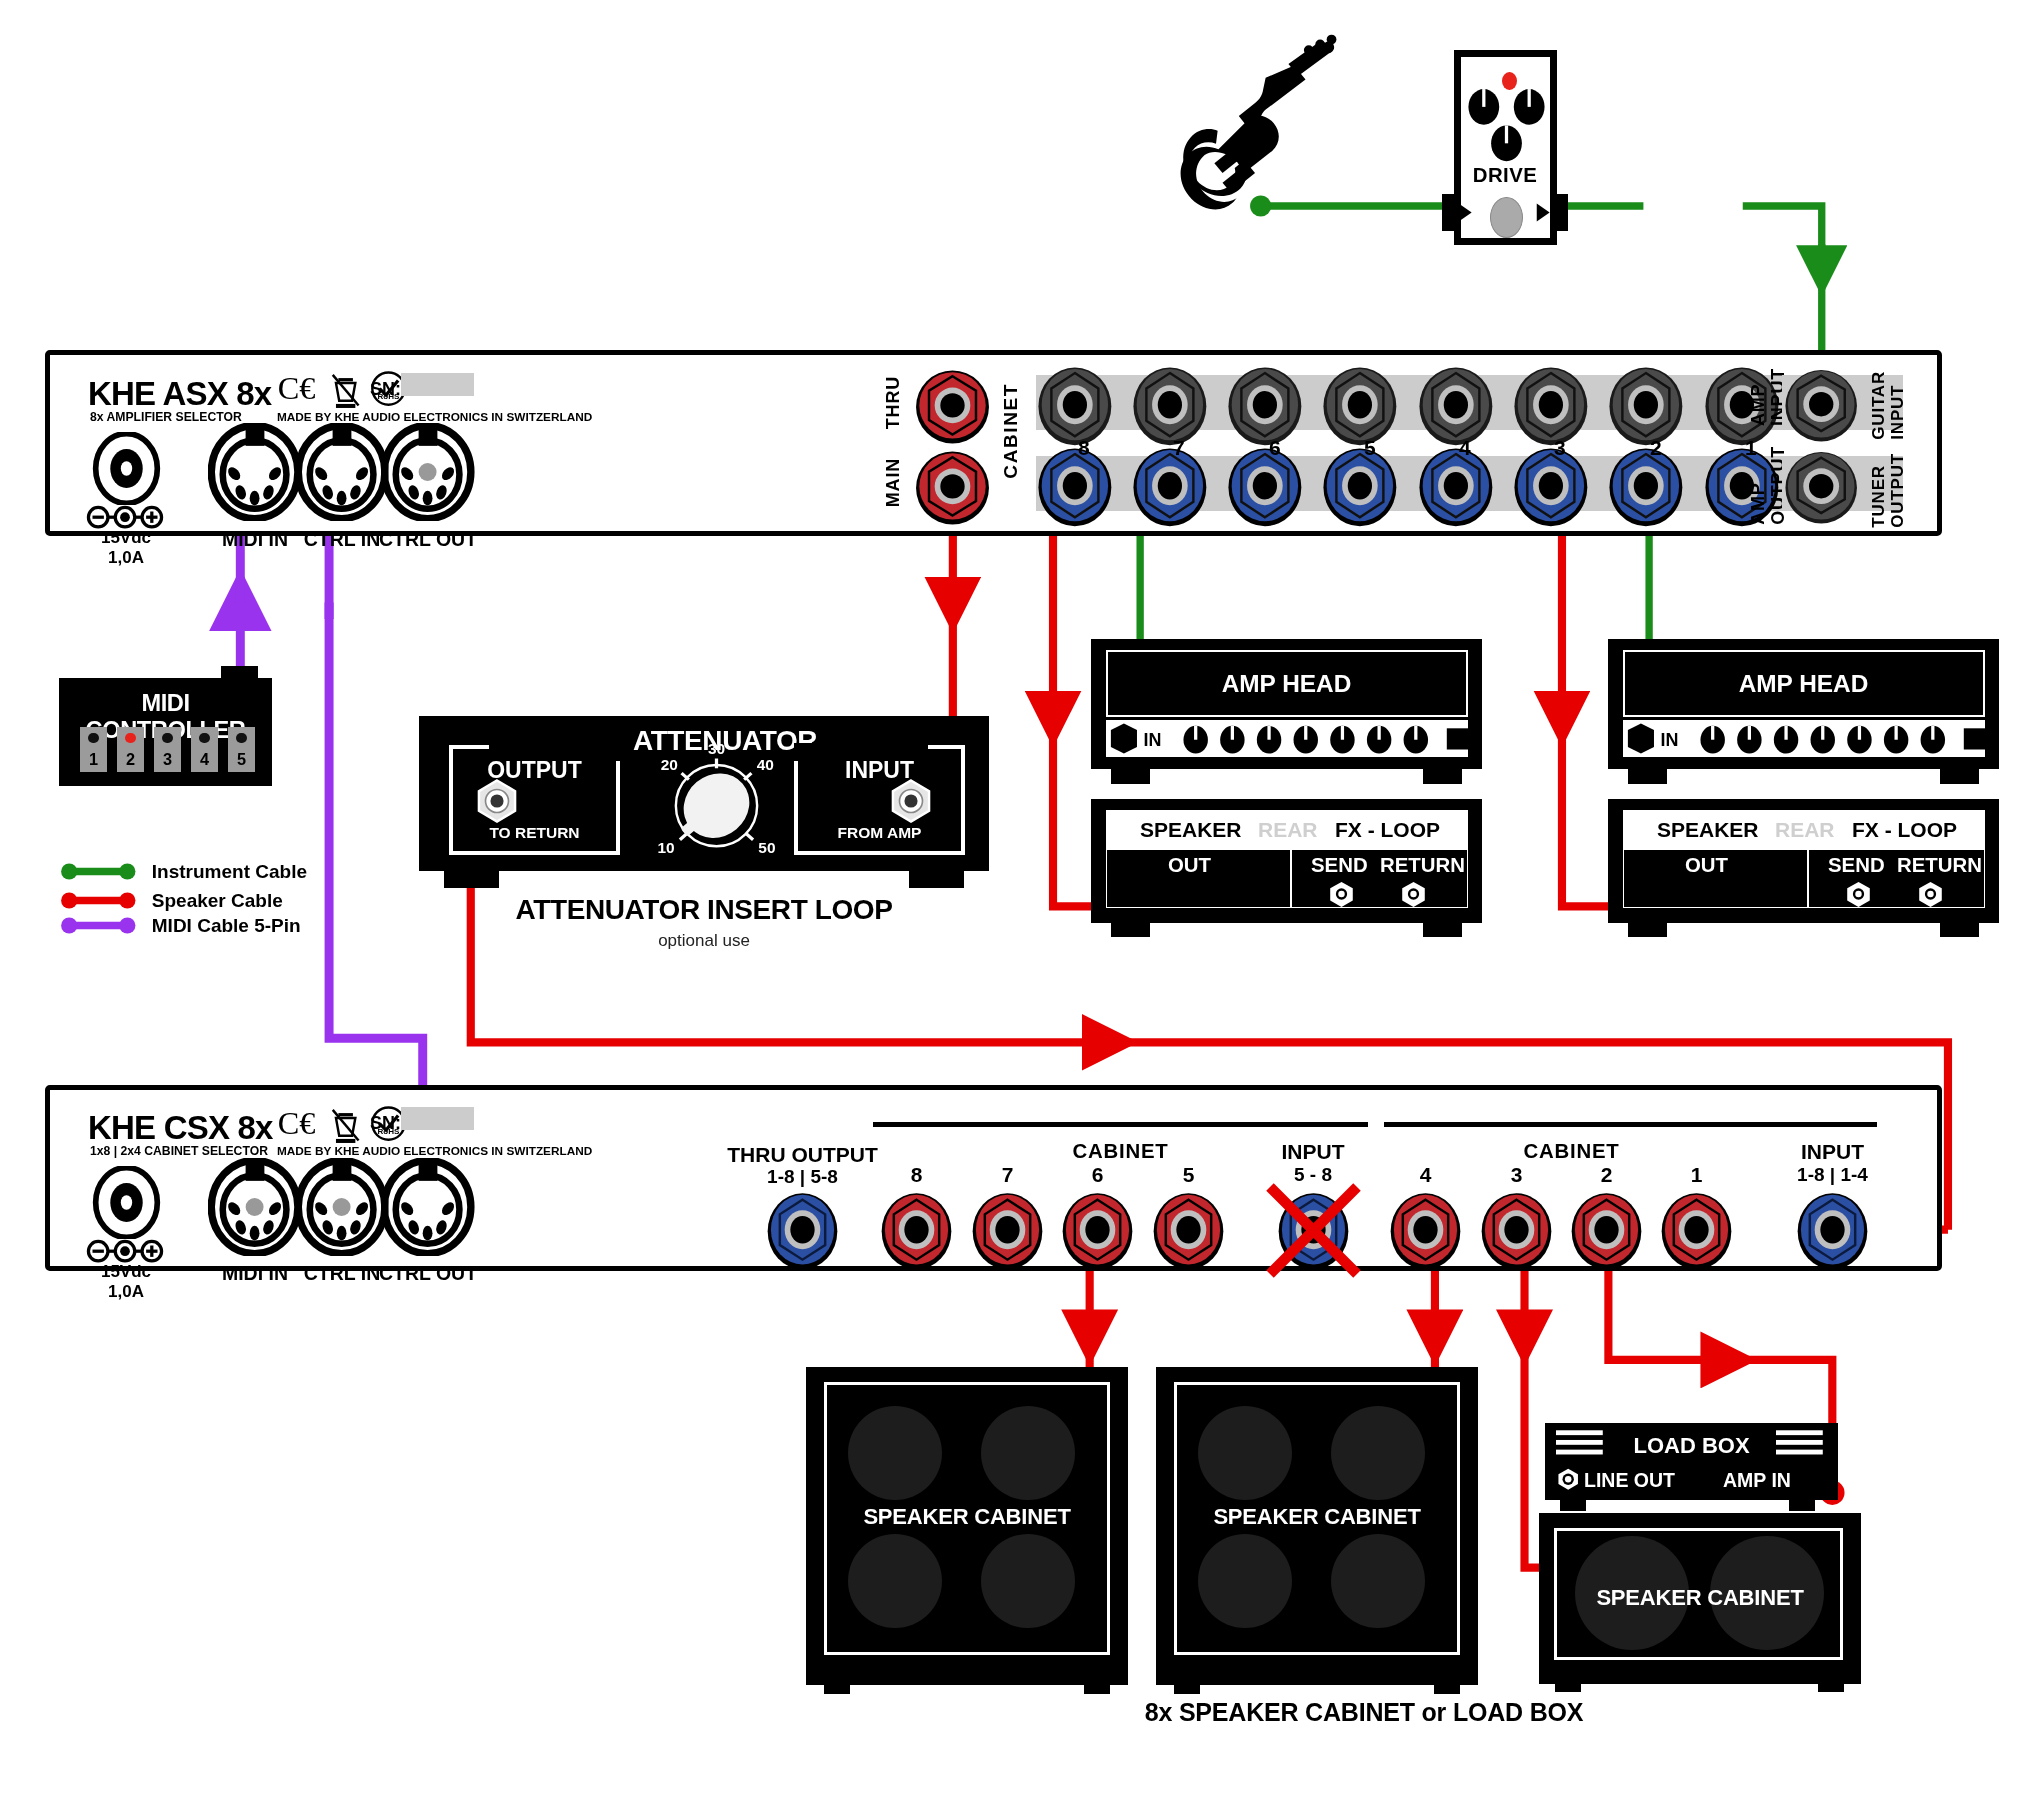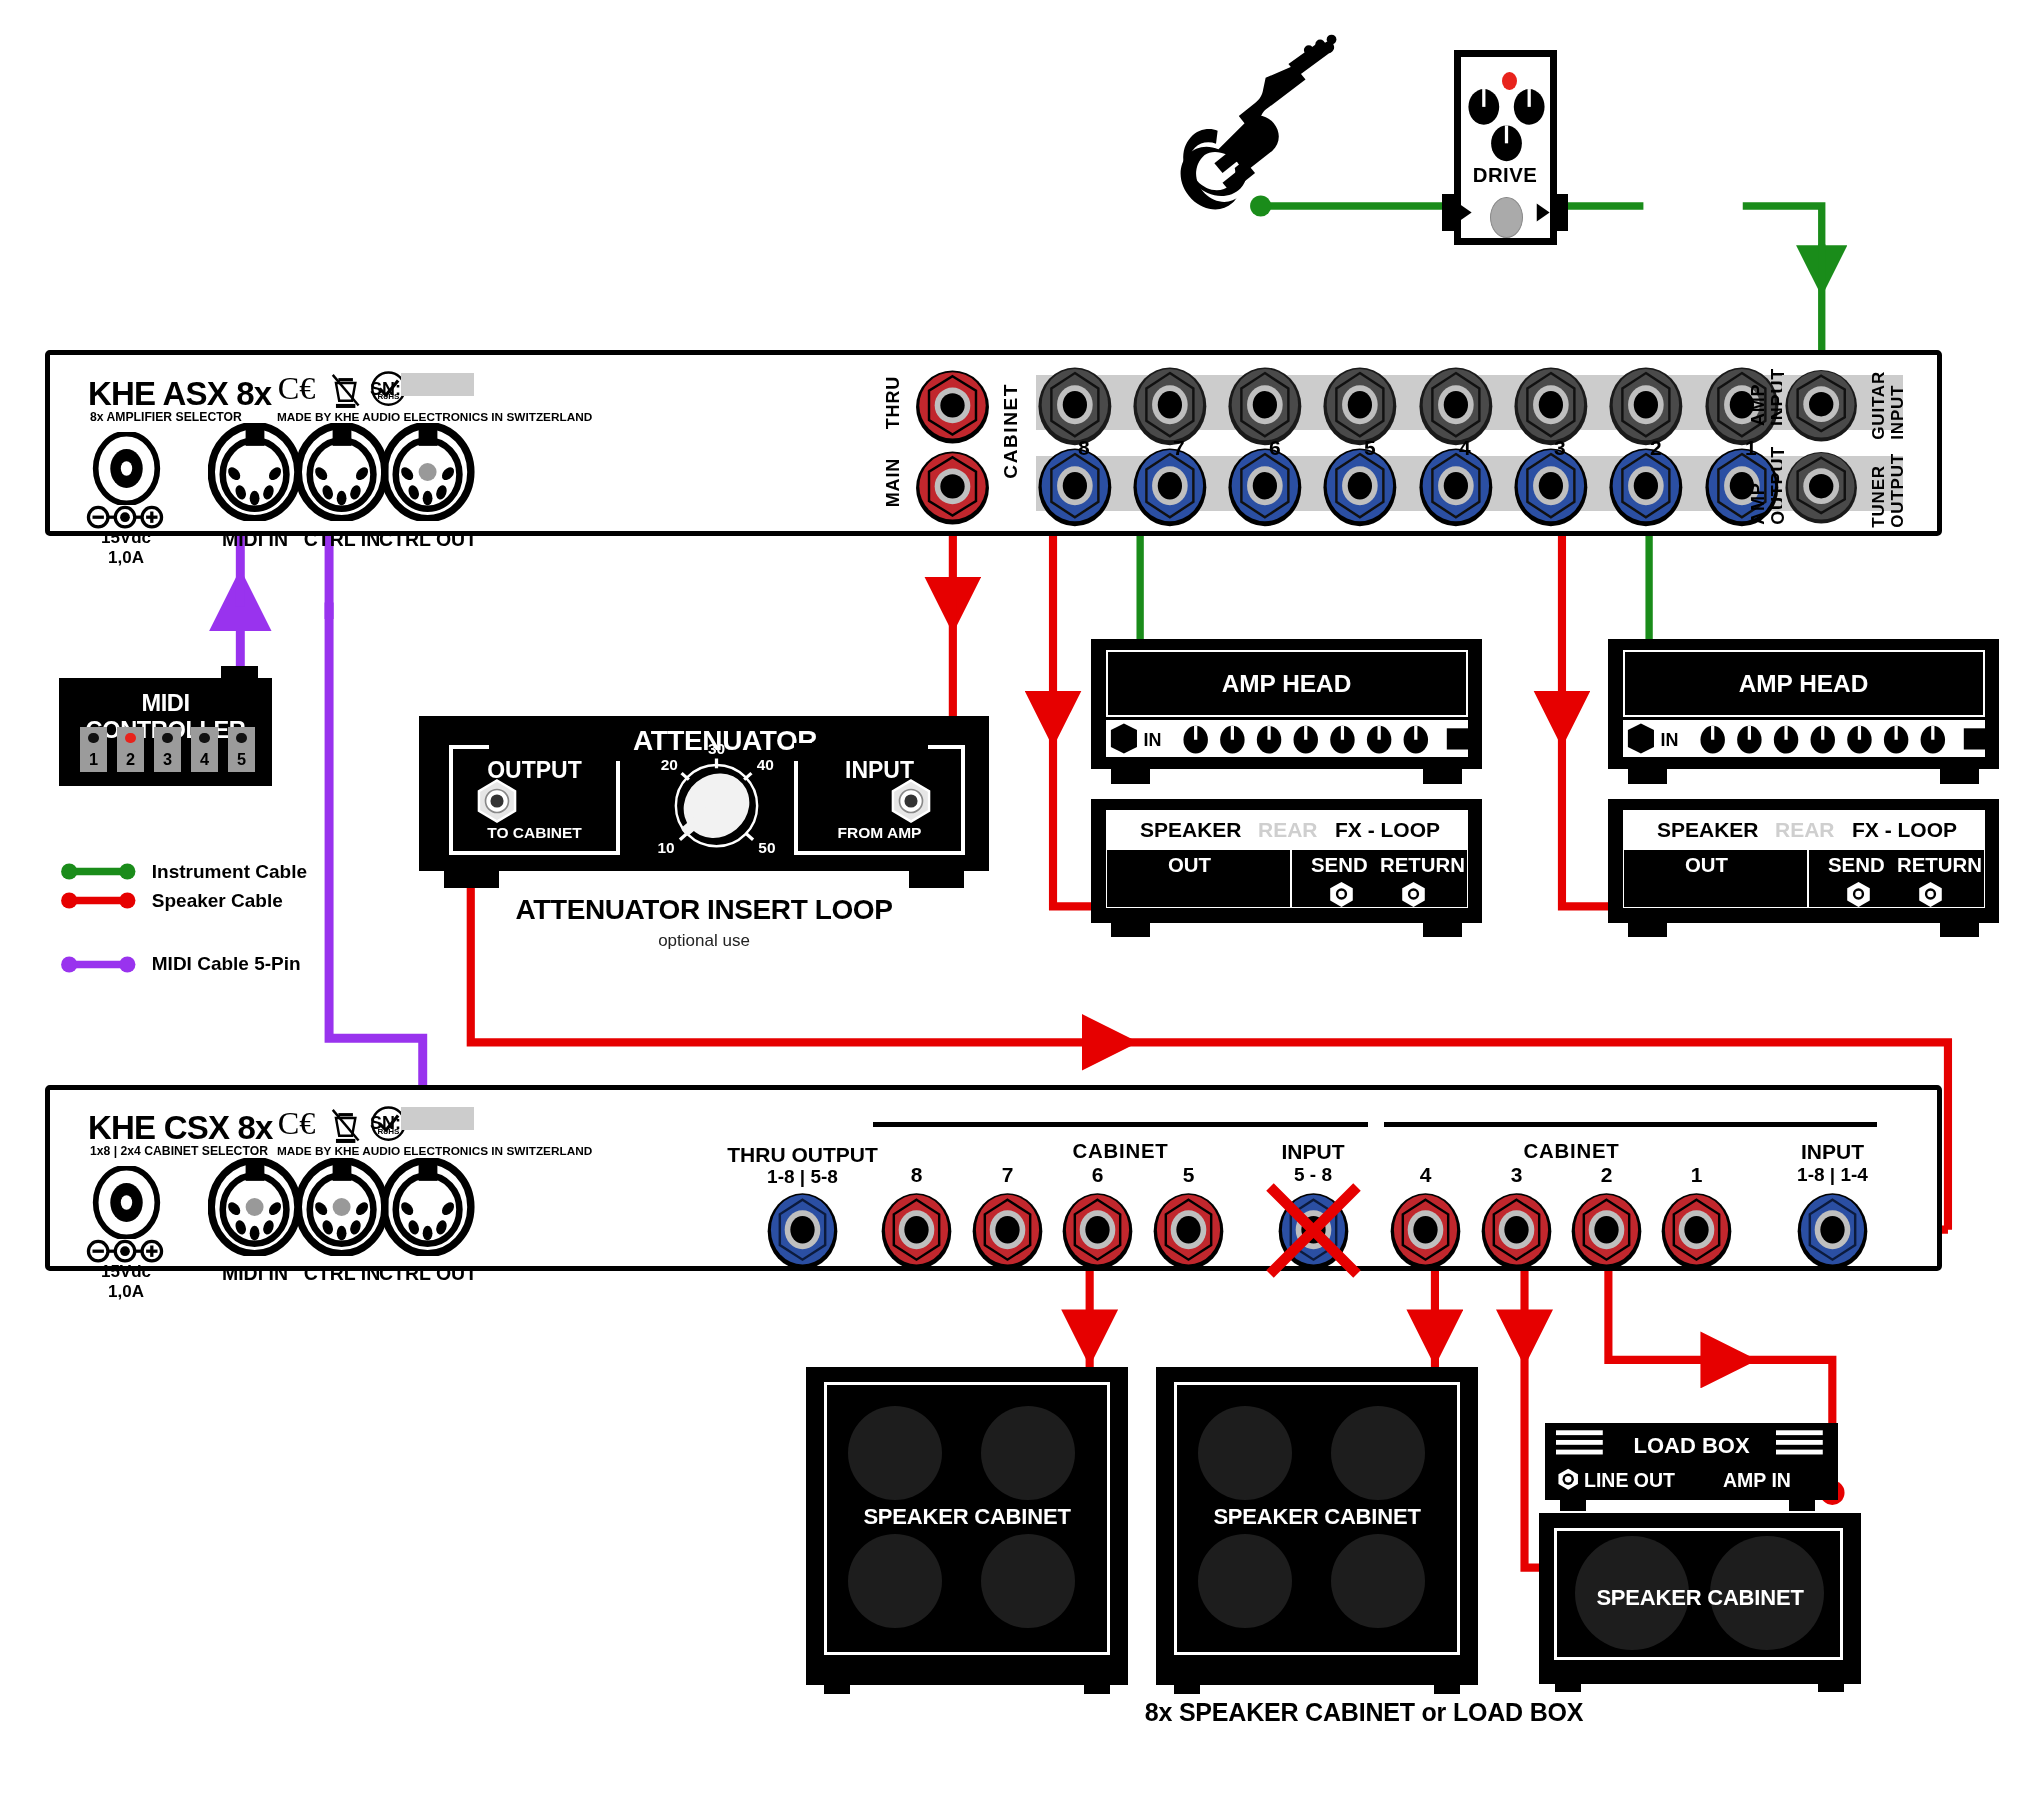--- a/index.html
+++ b/index.html
@@ -436,40 +436,40 @@
         <span style="margin-left:9.8px;font:bold 19px 'Liberation Sans',sans-serif;">Instrument Cable</span>
       </div>
       <div style="display: flex; align-items: center; height: 29px;">
         <svg width="81" height="21" viewBox="0 0 100 26">
           <line x1="10" y1="13" x2="82" y2="13" stroke="#e60000" stroke-width="9"></line>
           <circle cx="10" cy="13" r="10" fill="#e60000"></circle>
           <circle cx="82" cy="13" r="10" fill="#e60000"></circle>
         </svg>
         <span style="margin-left:9.8px;font:bold 19px 'Liberation Sans',sans-serif;">Speaker Cable</span>
       </div>
-      <div style="display: flex; align-items: flex-end; height: 29px; margin-top: 31px;">
+      <div style="display: flex; align-items: flex-start; height: 29px;">
         <svg width="81" height="21" viewBox="0 0 100 26">
           <line x1="10" y1="13" x2="82" y2="13" stroke="#9933ee" stroke-width="9"></line>
           <circle cx="10" cy="13" r="10" fill="#9933ee"></circle>
           <circle cx="82" cy="13" r="10" fill="#9933ee"></circle>
         </svg>
         <span style="margin-left:9.8px;font:bold 19px 'Liberation Sans',sans-serif;">MIDI Cable 5-Pin</span>
       </div>
     </div>
 
 <div class="abs" style="left:419px;top:716px;width:570px;height:155px;background:#000;"></div>
 <div class="abs" style="left:444px;top:870px;width:55px;height:18px;background:#000;"></div>
 <div class="abs" style="left:909px;top:870px;width:55px;height:18px;background:#000;"></div>
 <div class="abs" style="left:419px;top:725px;width:570px;text-align:center;color:#fff;font:bold 28px 'Liberation Sans',sans-serif;letter-spacing:-0.4px;margin-left:21px;">ATTENUATOR</div>
 <div class="abs" style="left:449px;top:745px;width:171px;height:110px;border:4.1px solid #fff;border-left:4.1px solid #fff;box-sizing:border-box;"></div>
 <div class="abs" style="left:489px;top:743px;width:134px;height:18px;background:#000;"></div>
 <div class="abs" style="left:794px;top:745px;width:171px;height:110px;border:4.1px solid #fff;box-sizing:border-box;"></div>
 <div class="abs" style="left:794px;top:743px;width:134px;height:18px;background:#000;"></div>
 <div class="abs" style="left:449px;top:757px;width:171px;text-align:center;color:#fff;font:bold 23px 'Liberation Sans',sans-serif;">OUTPUT</div>
-<div class="abs" style="left:449px;top:824px;width:171px;text-align:center;color:#fff;font:bold 15.5px 'Liberation Sans',sans-serif;">TO CABINET</div>
+<div class="abs" style="left:449px;top:824px;width:171px;text-align:center;color:#fff;font:bold 15.5px 'Liberation Sans',sans-serif;">TO RETURN</div>
 <div class="abs" style="left:794px;top:757px;width:171px;text-align:center;color:#fff;font:bold 23px 'Liberation Sans',sans-serif;">INPUT</div>
 <div class="abs" style="left:794px;top:824px;width:171px;text-align:center;color:#fff;font:bold 15.5px 'Liberation Sans',sans-serif;">FROM AMP</div>
 <svg class="abs" style="left:474px;top:778px" width="46" height="46" viewBox="0 0 56 56">
   <path d="M28,3 L50,16 L50,40 L28,53 L6,40 L6,16 Z" fill="#e6e6e6" stroke="#fff" stroke-width="3"></path>
   <circle cx="28" cy="28" r="14" fill="#fff" stroke="#888" stroke-width="2"></circle>
   <circle cx="28" cy="28" r="8" fill="#333"></circle>
 </svg>
 <svg class="abs" style="left:888px;top:778px" width="46" height="46" viewBox="0 0 56 56">
   <path d="M28,3 L50,16 L50,40 L28,53 L6,40 L6,16 Z" fill="#e6e6e6" stroke="#fff" stroke-width="3"></path>
   <circle cx="28" cy="28" r="14" fill="#fff" stroke="#888" stroke-width="2"></circle>

